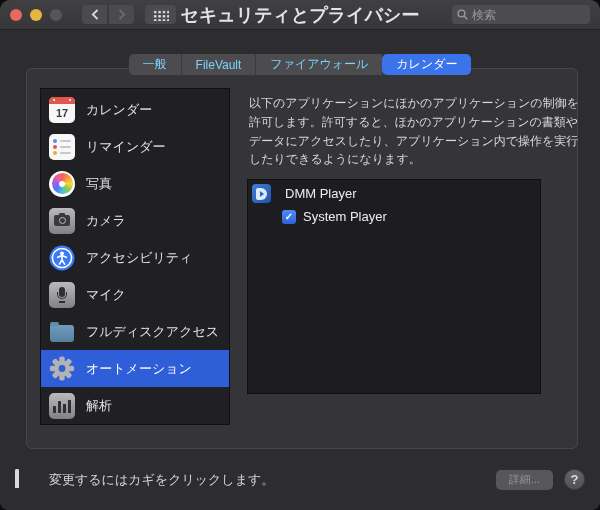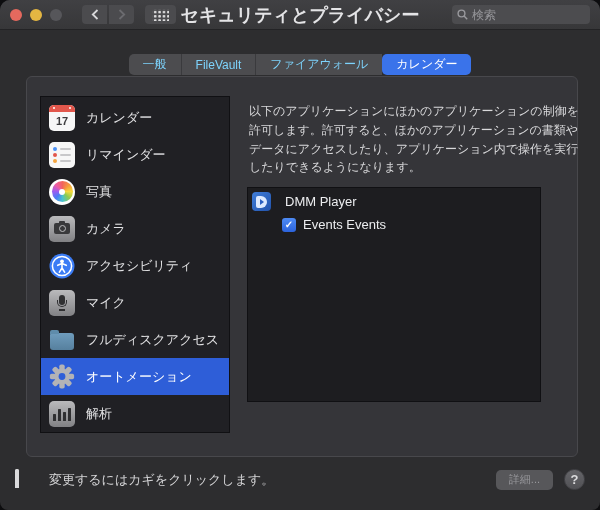--- a/index.html
+++ b/index.html
@@ -40,21 +40,21 @@
   
   .tabs { position:absolute; top:54px; left:0; right:0; display:flex;
           justify-content:center; z-index:3; }
   .seg { height:21px; display:flex; align-items:center; padding:0 14px;
          background:#4c4c4f; font-size:12px; color:#7dd3fc; cursor:default; }
   .seg:first-child { border-radius:5px 0 0 5px; }
   .seg.sep { border-right:1px solid #3a3a3d; }
   .seg.selected { background:#3a73ea; color:#fff; border-radius:5px; }
 
   
-  .panel { position:absolute; left:26px; top:76px; width:552px; height:381px;
+  .panel { position:absolute; left:26px; top:68px; width:552px; height:381px;
            background:#353539; border:1px solid #48484c; border-radius:6px; }
 
   
   .sidebar { position:absolute; left:13px; top:19px; width:190px; height:337px;
              background:#202024; border:1px solid #101013; padding-top:2px; overflow:hidden; }
   .srow { height:37px; display:flex; align-items:center; padding-left:8px;
           gap:11px; font-size:13px; color:#e2e2e4; }
   .srow.selected { background:#2e5ed8; color:#ffffff; }
   .sicon { width:26px; height:26px; flex:0 0 26px; display:flex;
            align-items:center; justify-content:center; position:relative; }
@@ -307,21 +307,21 @@
       <div class="app-row">
         <span class="dmm-icon">
             <span class="dmm-d">
               <i></i>
             </span>
           </span>
         <span class="app-name">DMM Player</span>
       </div>
       <div class="child-row">
         <span class="checkbox">✓</span>
-        <span class="app-name">Events Events</span>
+        <span class="app-name">System Player</span>
       </div>
     </div>
   </div>
 
   <div class="footer">
     <span class="lock">
       <span class="lock-shackle"></span>
       <span class="lock-body"></span>
     </span>
     <span class="footer-text">変更するにはカギをクリックします。</span>

